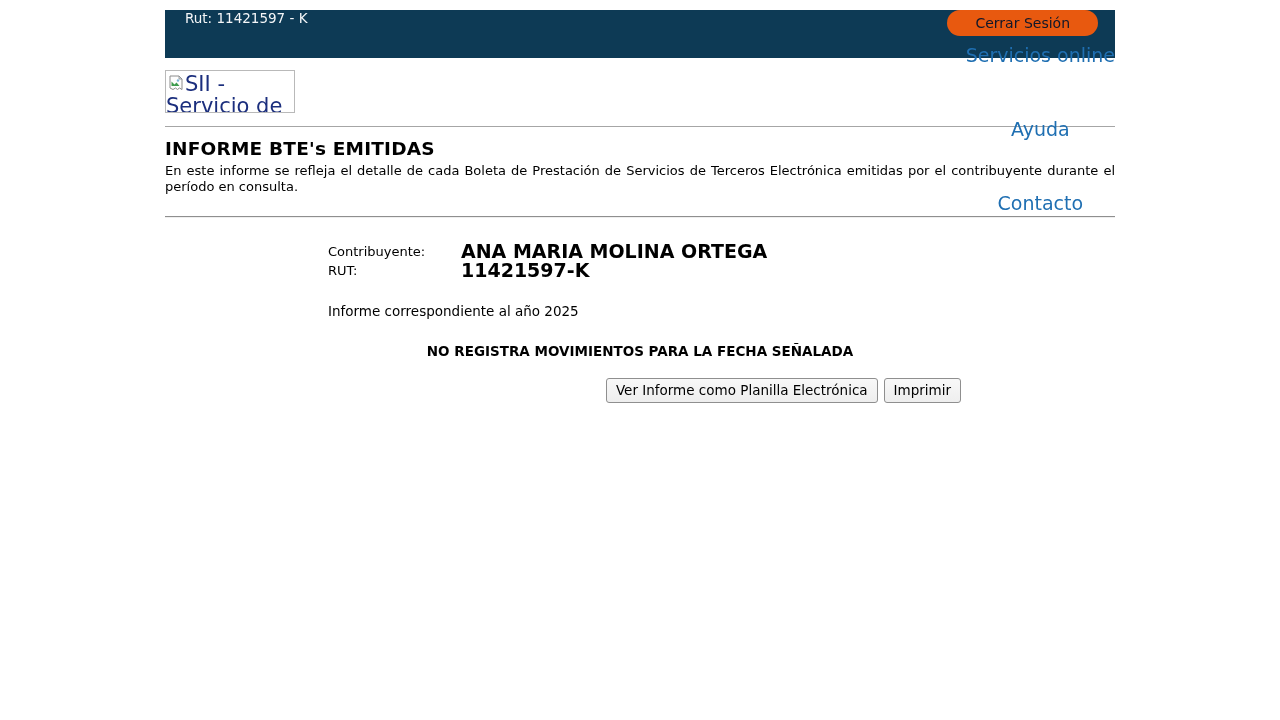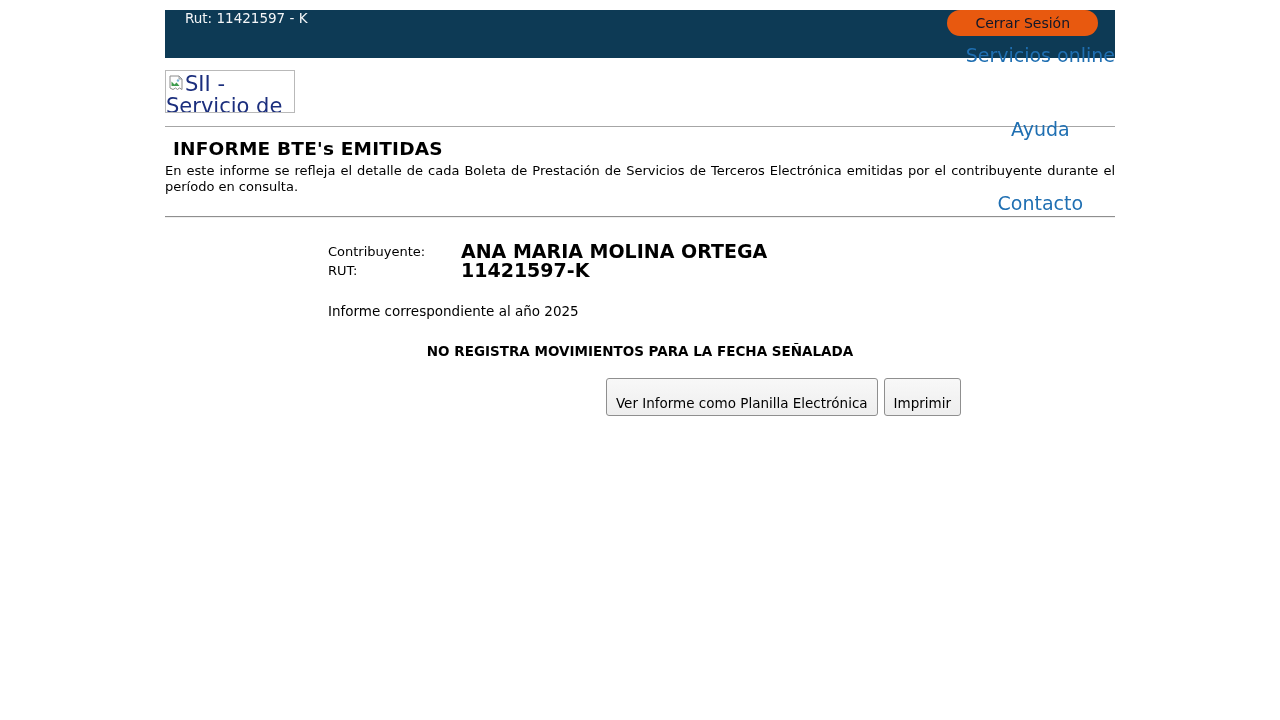--- a/index.html
+++ b/index.html
@@ -73,21 +73,21 @@
   hr.hr2 {
     border: none;
     height: 2px;
     border-top: 1px solid #8f8f8f;
     border-bottom: 1px solid #efefef;
     background: #c2c2c2;
     margin: 22px 0 0 0;
   }
 
   .report-title {
-    margin: 11px 0 0 8px;
+    margin: 11px 0 0 0;
     font-size: 18.5px;
     font-weight: bold;
     letter-spacing: 0.2px;
   }
   .report-desc {
     margin: 4px 0 8px 0;
     font-size: 13px;
     line-height: 15.5px;
     text-align: justify;
   }
@@ -112,21 +112,21 @@
     gap: 6px;
     justify-content: center;
   }
   .form-btn {
     font-family: inherit;
     font-size: 13.5px;
     color: #000;
     background: linear-gradient(#f8f8f8, #eeeeee);
     border: 1px solid #8f8f8f;
     border-radius: 3px;
-    padding: 16px 9px 4px 9px;
+    padding: 3px 9px 4px 9px;
     cursor: pointer;
     white-space: nowrap;
   }
 </style>
 </head>
 <body>
 
 <div class="page">
   <div class="container">
 

